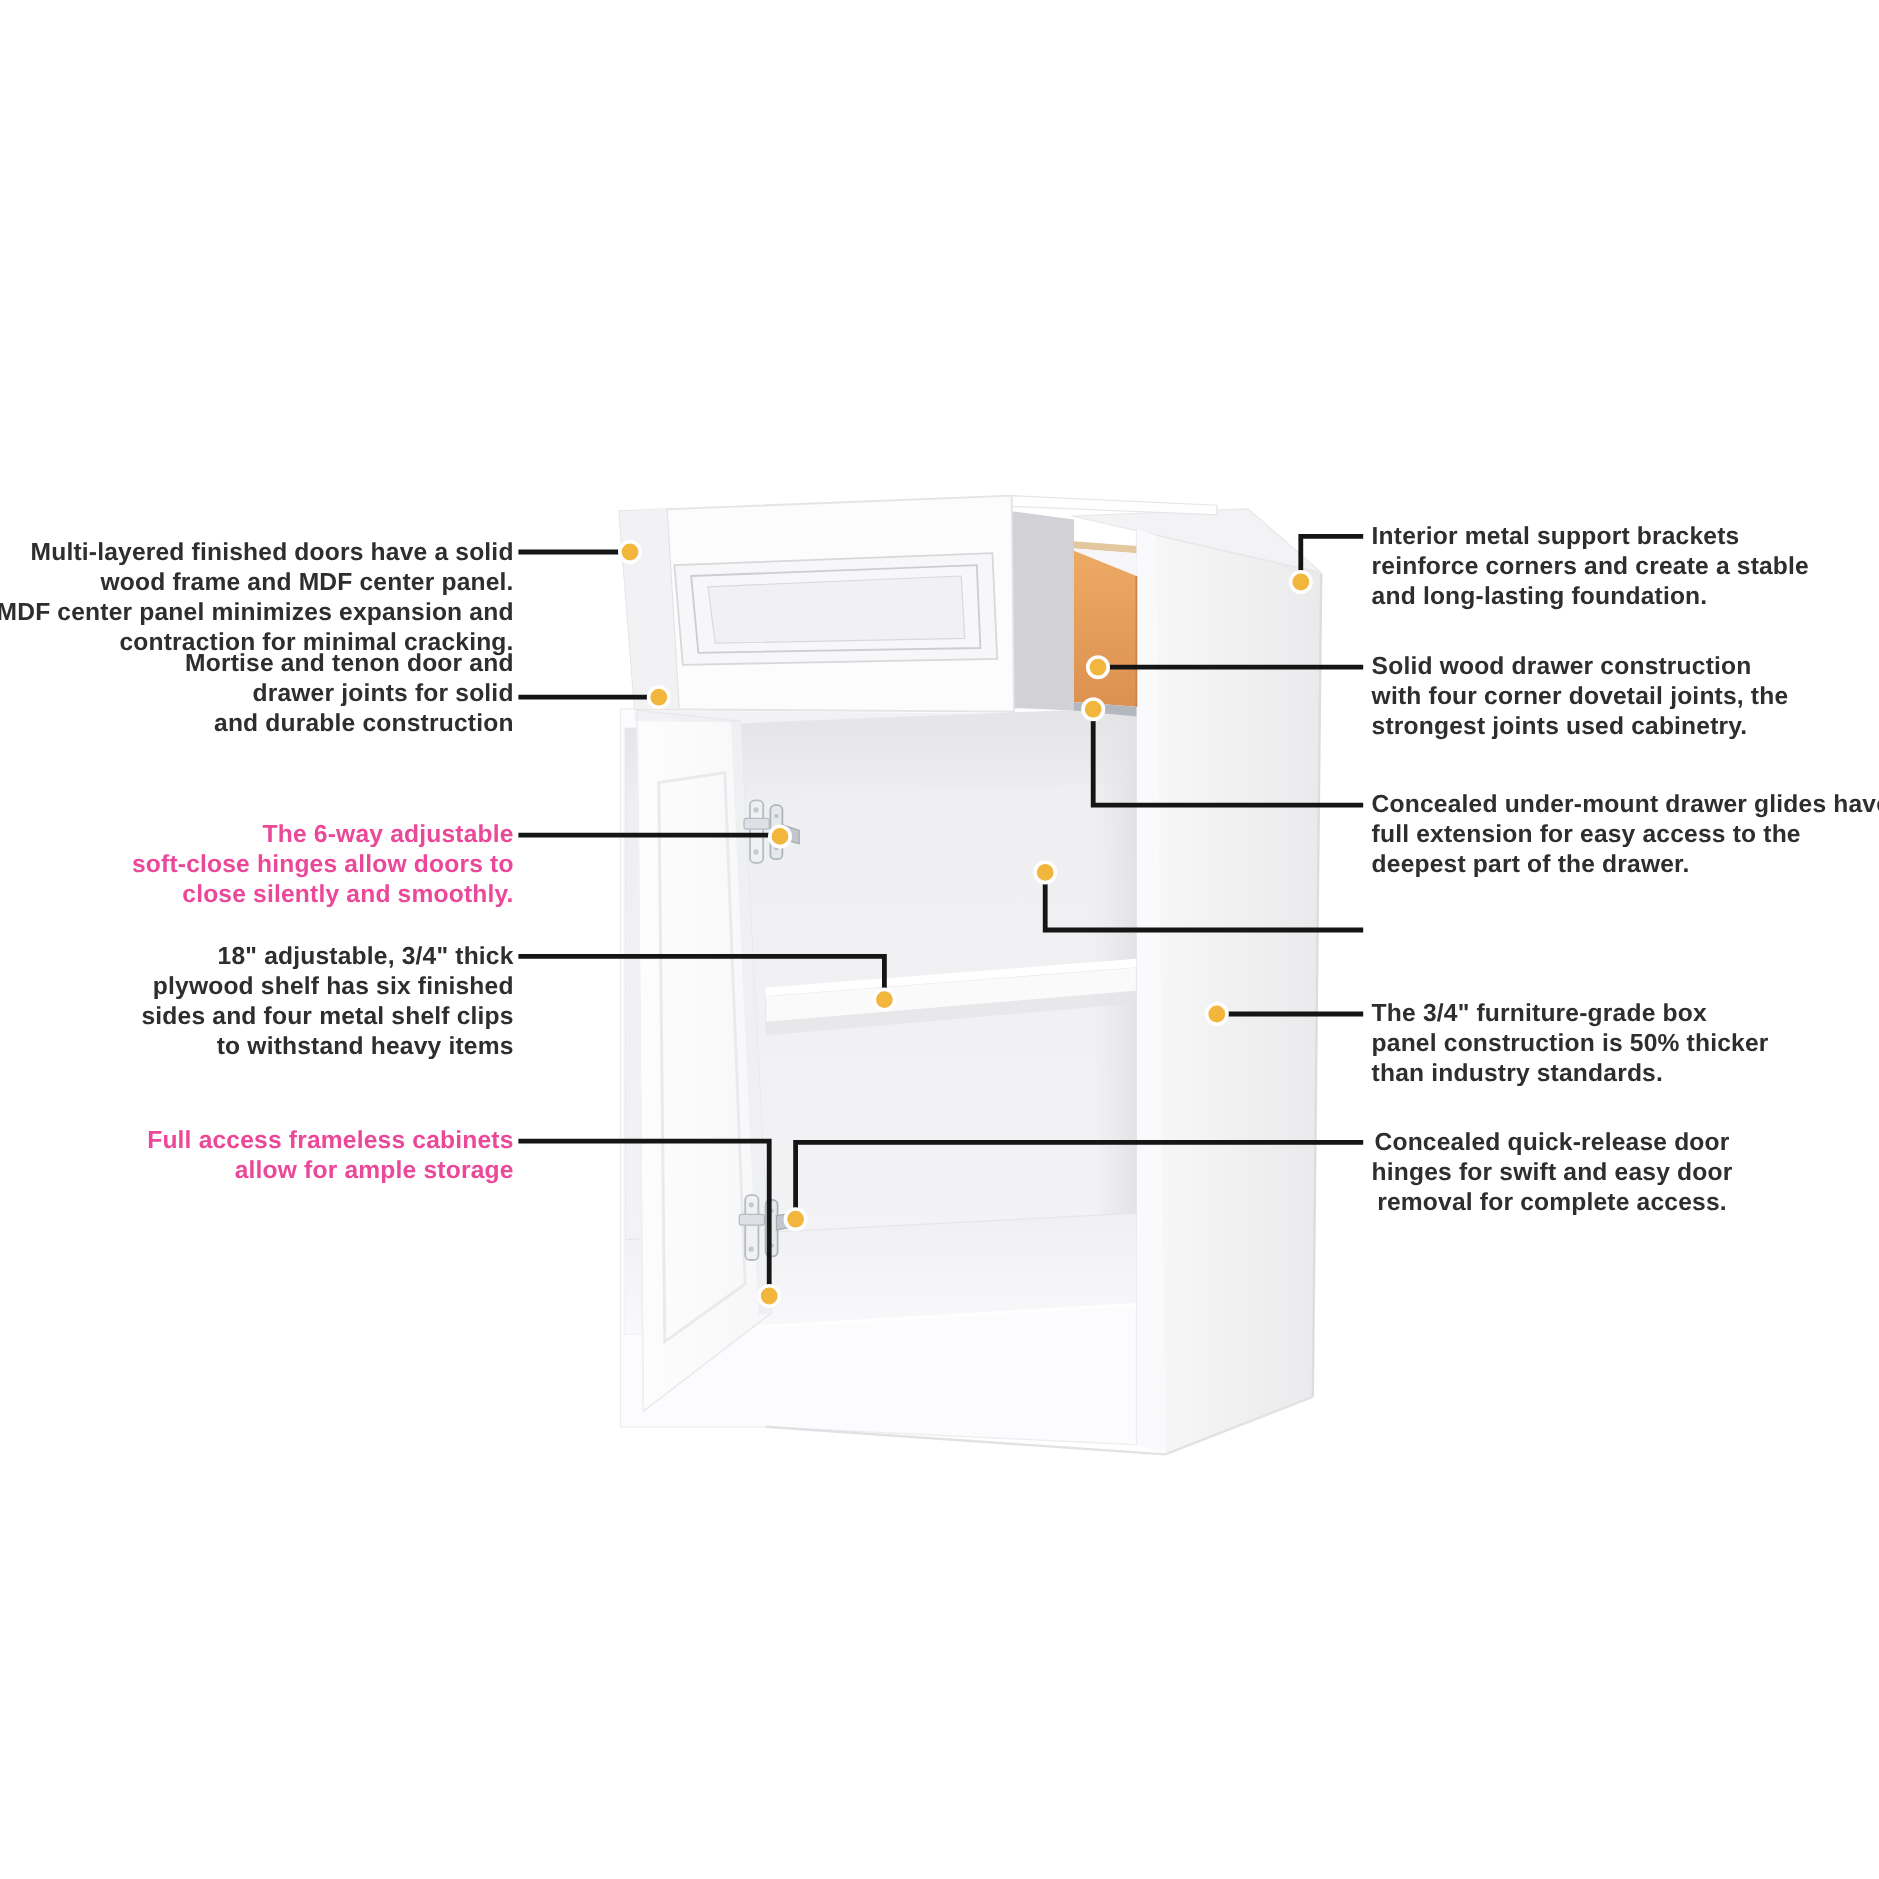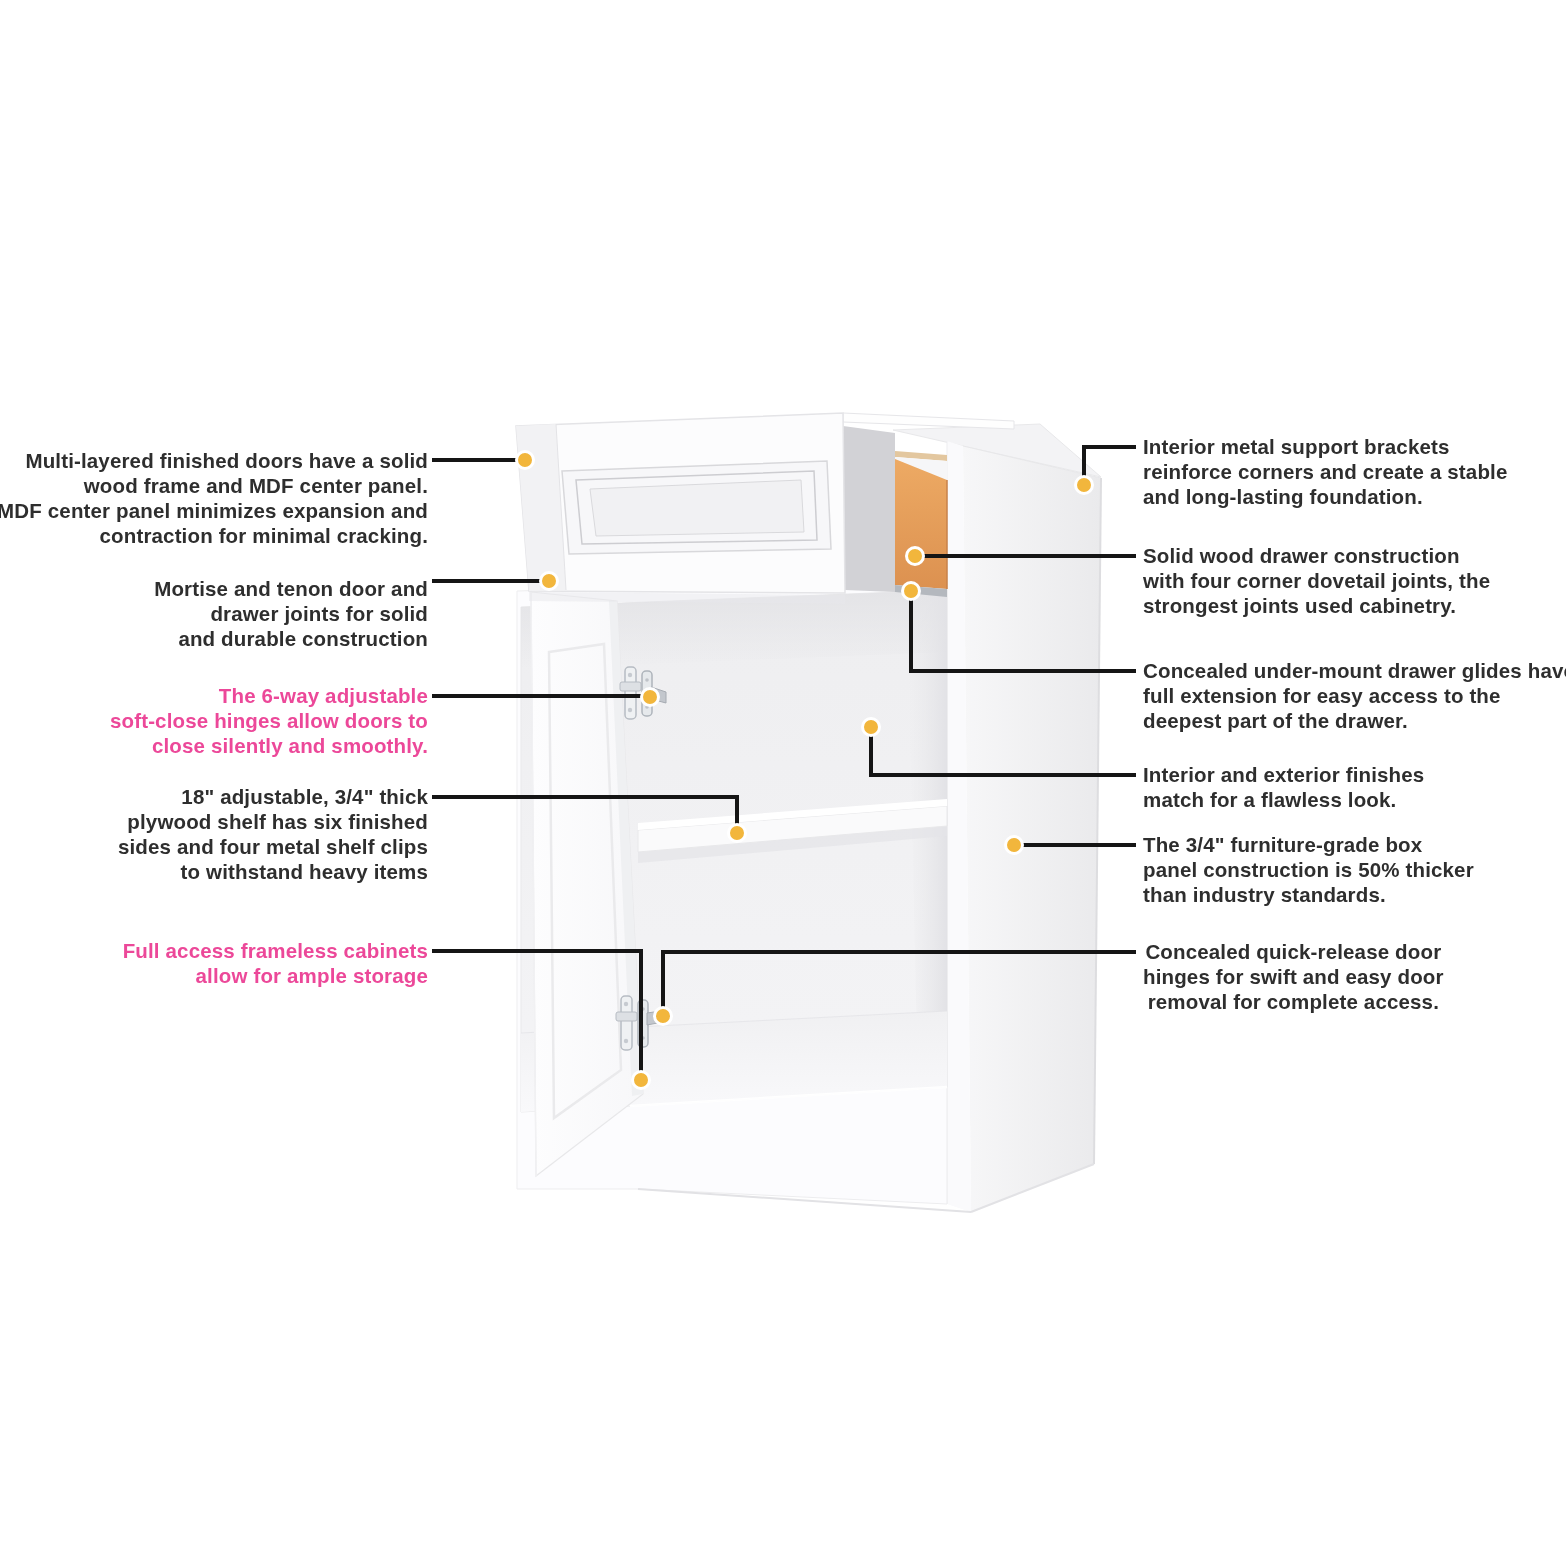--- a/index.html
+++ b/index.html
@@ -149,21 +149,21 @@
       </g>
   </svg>
 
   <div id="annotations">
       <div class="callout left" style="top: 448px; color: rgb(46, 46, 46);">
         <div>Multi-layered finished doors have a solid</div>
         <div>wood frame and MDF center panel.</div>
         <div>MDF center panel minimizes expansion and</div>
         <div>contraction for minimal cracking.</div>
       </div>
-      <div class="callout left" style="top: 576px; color: rgb(46, 46, 46);">
+      <div class="callout left" style="top: 540px; color: rgb(46, 46, 46);">
         <div>Mortise and tenon door and</div>
         <div>drawer joints for solid</div>
         <div>and durable construction</div>
       </div>
       <div class="callout left" style="top: 683px; color: #ec4899;">
         <div>The 6-way adjustable</div>
         <div>soft-close hinges allow doors to</div>
         <div>close silently and smoothly.</div>
       </div>
       <div class="callout left" style="top: 784px; color: rgb(46, 46, 46);">
@@ -184,24 +184,20 @@
       <div class="callout right" style="top: 543px; color: rgb(46, 46, 46);">
         <div>Solid wood drawer construction</div>
         <div>with four corner dovetail joints, the</div>
         <div>strongest joints used cabinetry.</div>
       </div>
       <div class="callout right" style="top: 658px; color: rgb(46, 46, 46);">
         <div>Concealed under-mount drawer glides have</div>
         <div>full extension for easy access to the</div>
         <div>deepest part of the drawer.</div>
       </div>
-      <div class="callout right" style="top: 762px; color: rgb(46, 46, 46);">
-        <div>Interior and exterior finishes</div>
-        <div>match for a flawless look.</div>
-      </div>
       <div class="callout right" style="top: 832px; color: rgb(46, 46, 46);">
         <div>The 3/4" furniture-grade box</div>
         <div>panel construction is 50% thicker</div>
         <div>than industry standards.</div>
       </div>
       <div class="callout right" style="top: 939px; color: rgb(46, 46, 46); text-align: center;">
         <div>Concealed quick-release door</div>
         <div>hinges for swift and easy door</div>
         <div>removal for complete access.</div>
       </div>

